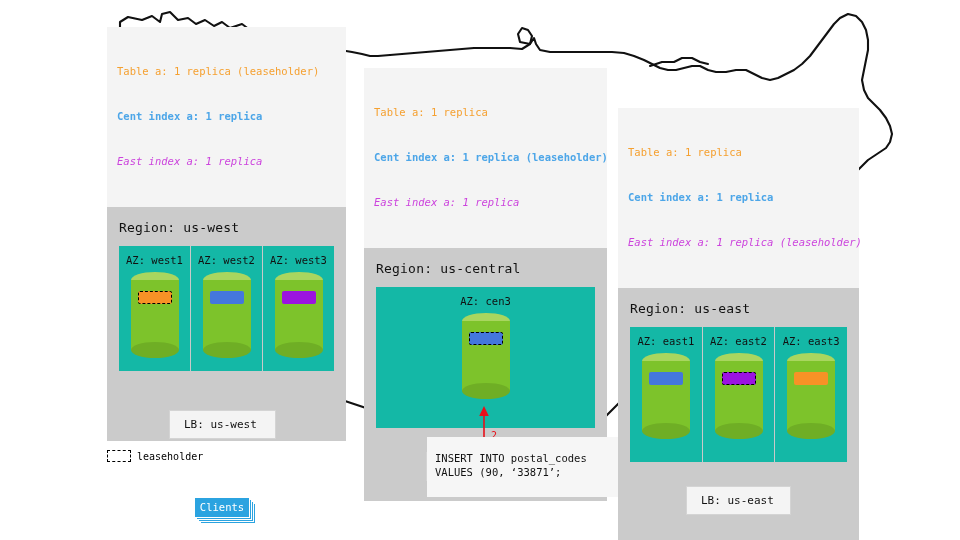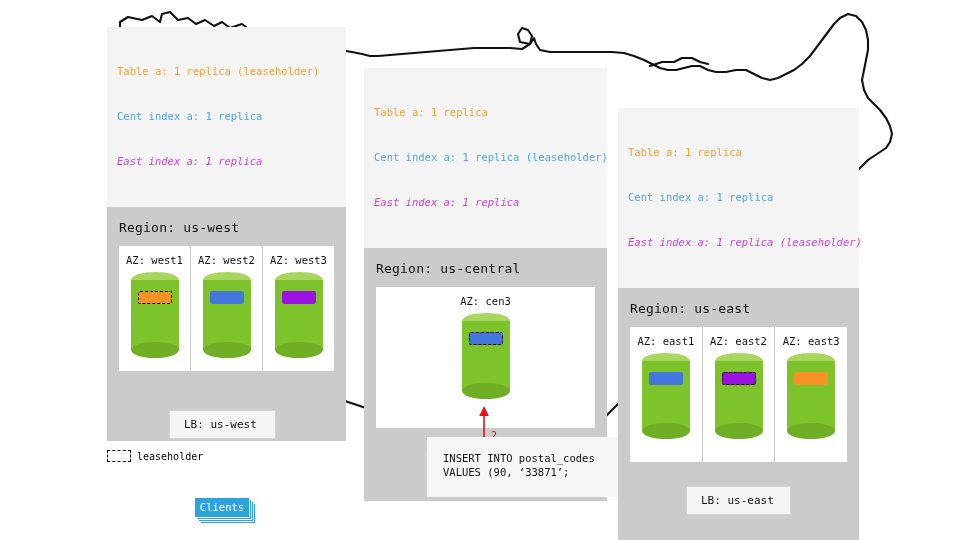--- a/index.html
+++ b/index.html
@@ -12,28 +12,28 @@
   
   #map{position:absolute;left:0;top:0;width:960px;height:540px;pointer-events:none;}
 
   
   .region-panel{position:absolute;}
   .hdr{
     background:#f4f4f4;padding:7px 10px 8px 10px;
     font-size:10.5px;line-height:15px;white-space:pre;letter-spacing:0px;
   }
   .hdr .l1{color:#f5a030;}
-  .hdr .l2{color:#4da6e8;}
+  .hdr .l2{color:#4da6e8;font-weight:bold;}
   .hdr .l3{color:#cc44dd;font-style:italic;}
 
   .rbody{background:#cbcbcb;padding:0;position:relative;}
   .rtitle{font-size:13px;color:#111;padding:13px 0 11px 12px;letter-spacing:0.2px;}
 
   .azwrap{position:relative;margin:0 12px;}
-  .azrow{display:flex;background:#ffffff;}
+  .azrow{display:flex;background:#14b8a6;}
   .azcell{flex:1;position:relative;text-align:center;padding:8px 0 14px 0;}
   .azcell + .azcell{border-left:1px solid #c9c9c9;}
   .azlabel{font-size:10.5px;color:#111;margin-bottom:6px;white-space:nowrap;}
 
   .cyl{position:relative;margin:0 auto;}
   .cyl .body{position:absolute;left:0;background:#7dc32b;}
   .cyl .top{position:absolute;left:0;top:0;background:#a9d65f;border-radius:50%;}
   .cyl .bot{position:absolute;left:0;background:#6fae25;border-radius:50%;}
   .bar{position:absolute;border-radius:2px;}
   .bar.lease{border:1.6px dashed #000;box-sizing:border-box;}
@@ -197,21 +197,21 @@
 
       <div class="lbbox" style="left:62px;top:204px;width:118px;">LB: us-central</div>
       <div class="clients" style="left:88px;top:255px;">
         <div class="c c1"></div>
           <div class="c c2"></div>
           <div class="c c3"></div>
           <div class="c c4"></div>
         <div class="lbl">Clients</div>
       </div>
     </div>
-    <div class="sqlbox" style="left:63px;top:369px;width:180px;">INSERT INTO postal_codes
+    <div class="sqlbox" style="left:63px;top:369px;width:180px;padding-left:8px;">INSERT INTO postal_codes
 VALUES (90, ‘33871’;</div>
   </div>
 
   <div class="region-panel" style="left:608px;top:108px;width:241px;">
     <div class="hdr">
       <div class="l1">Table a: 1 replica</div>
       <div class="l2">Cent index a: 1 replica</div>
       <div class="l3">East index a: 1 replica (leaseholder)</div>
     </div>
     <div class="rbody" style="height:253px;">

